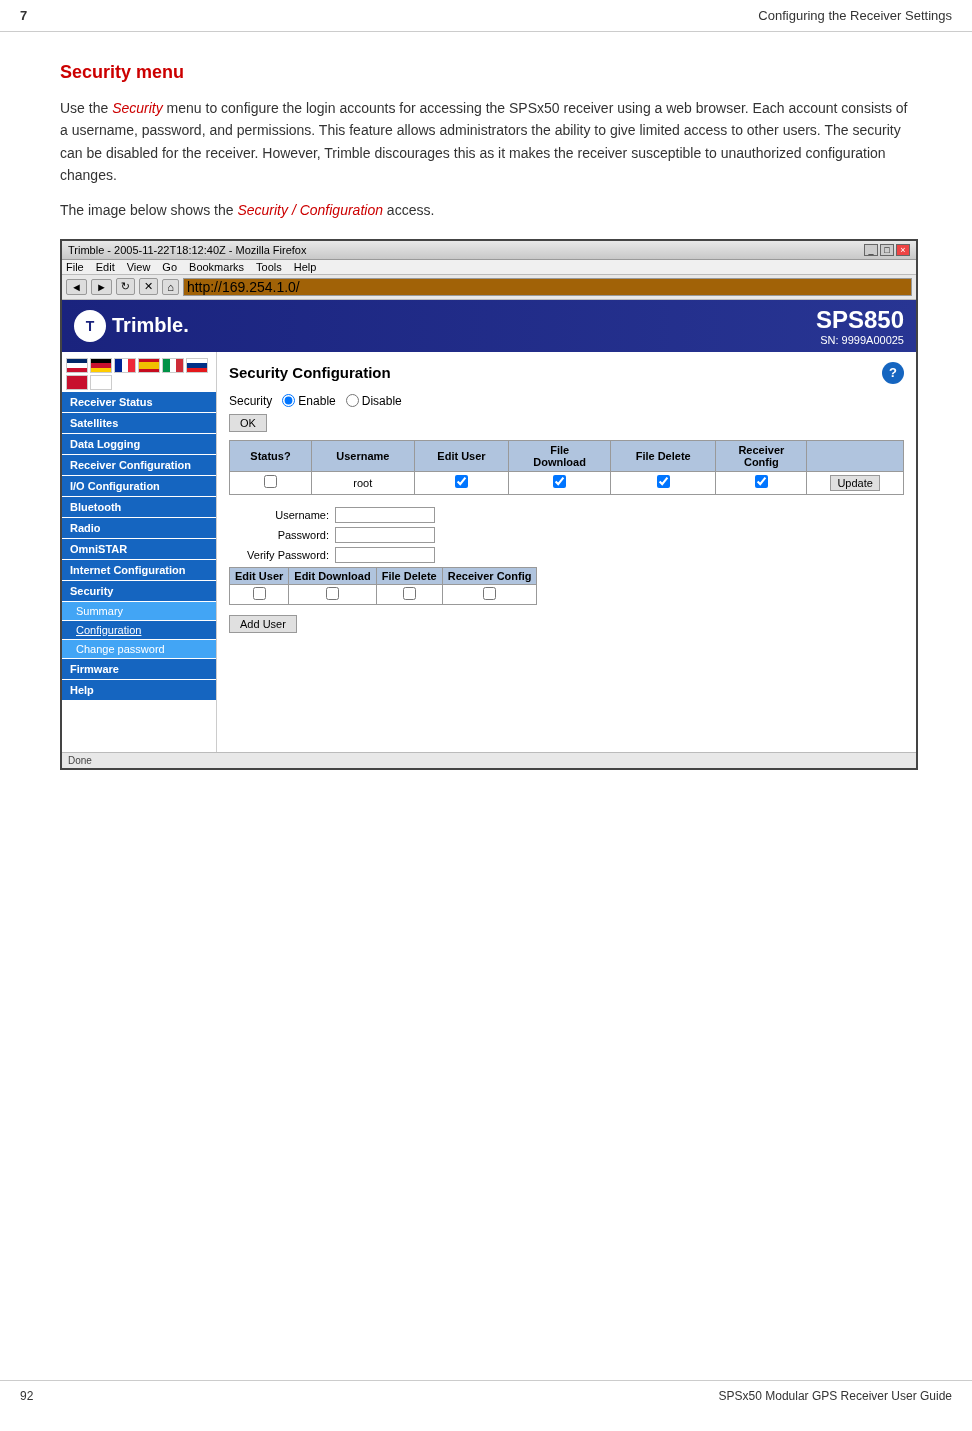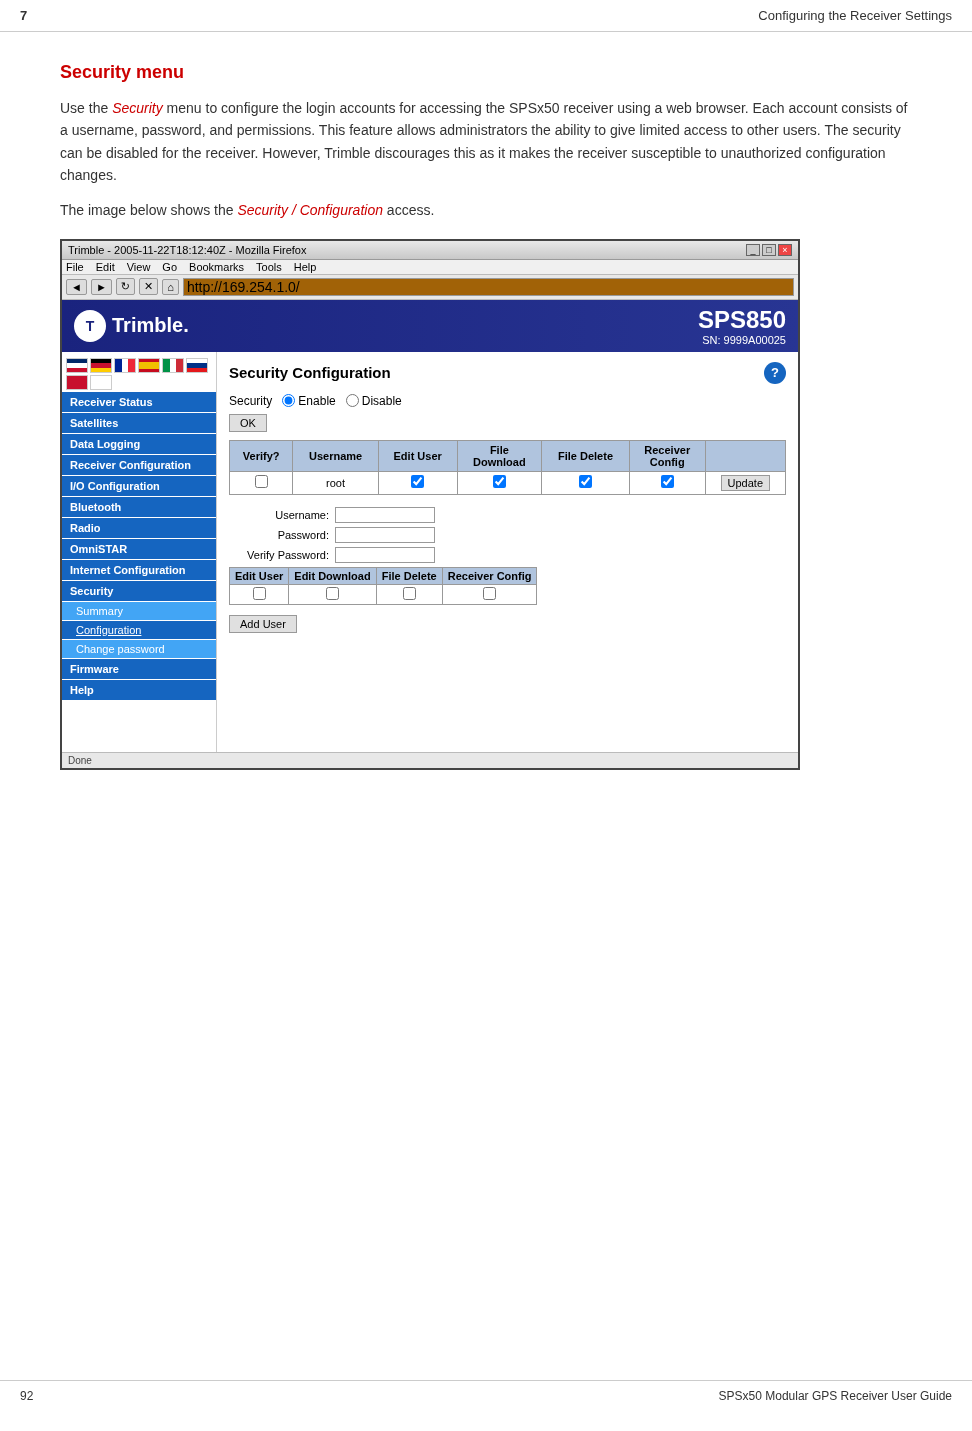--- a/index.html
+++ b/index.html
@@ -54,21 +54,21 @@
       color: #c00;
     }
     .body-text .italic-ref {
       font-style: italic;
       color: #c00;
     }
 
     
     .browser-wrapper {
       border: 2px solid #444;
-      width: 740px;
+      width: 858px;
       margin: 18px 0 0 0;
       background: #fff;
     }
 
     
     .browser-titlebar {
       background: linear-gradient(to bottom, #e8e8e8, #c8c8c8);
       padding: 3px 6px;
       display: flex;
       justify-content: space-between;
@@ -501,21 +501,21 @@
           <label class="radio-label">
             <input type="radio" name="security" style="">
             <span>Disable</span>
           </label>
         </div>
         <button class="ok-btn">OK</button>
 
         <table class="user-table">
           <thead>
             <tr>
-              <th>Verify?</th>
+              <th>Status?</th>
               <th>Username</th>
               <th>Edit User</th>
               <th>File<br>Download</th>
               <th>File Delete</th>
               <th>Receiver<br>Config</th>
               <th></th>
             </tr>
           </thead>
           <tbody>
             <tr>

